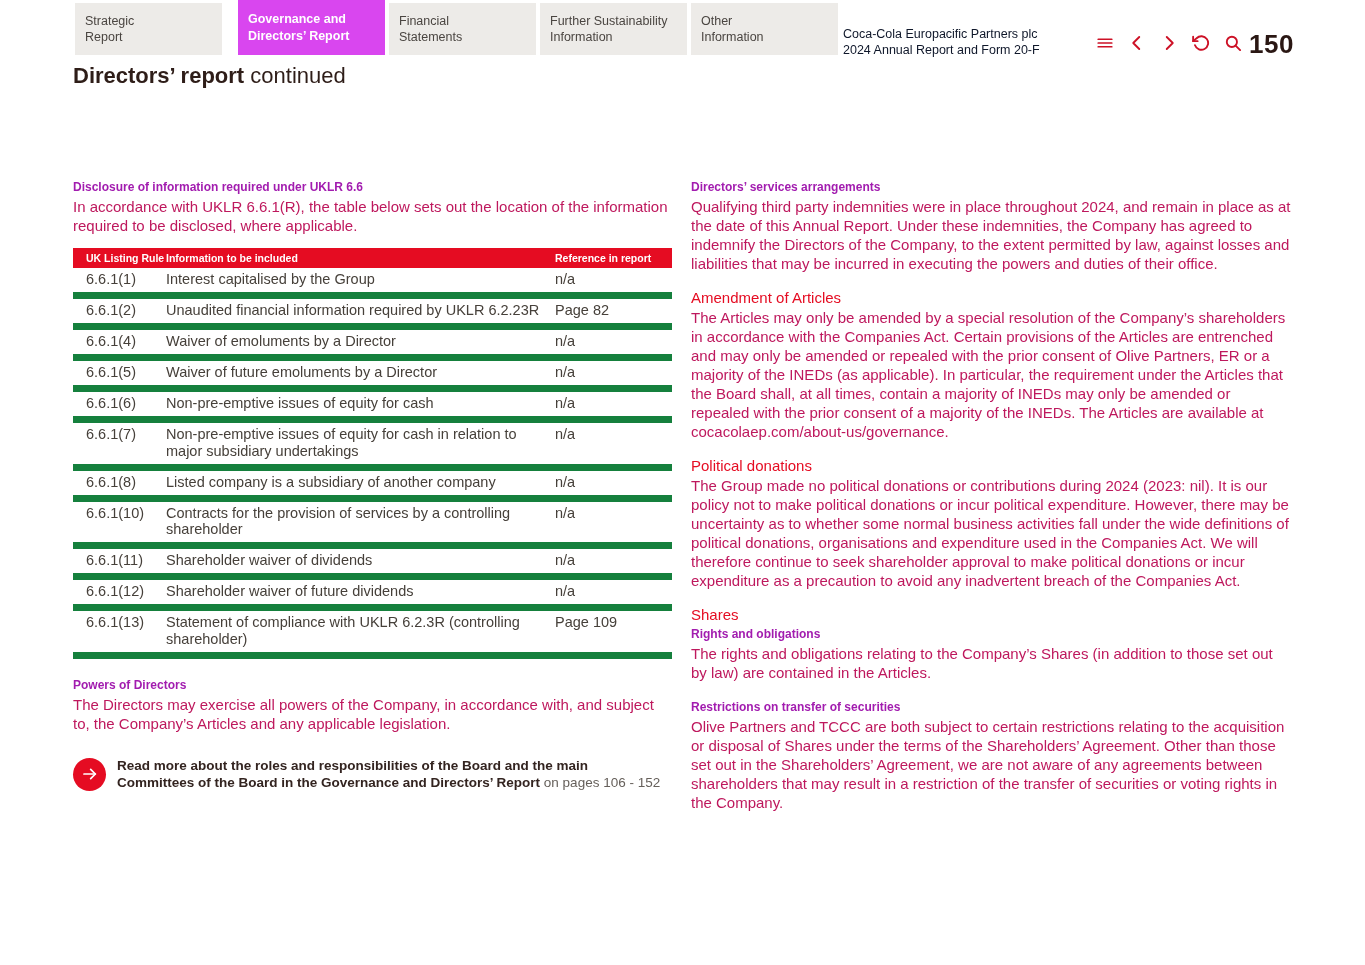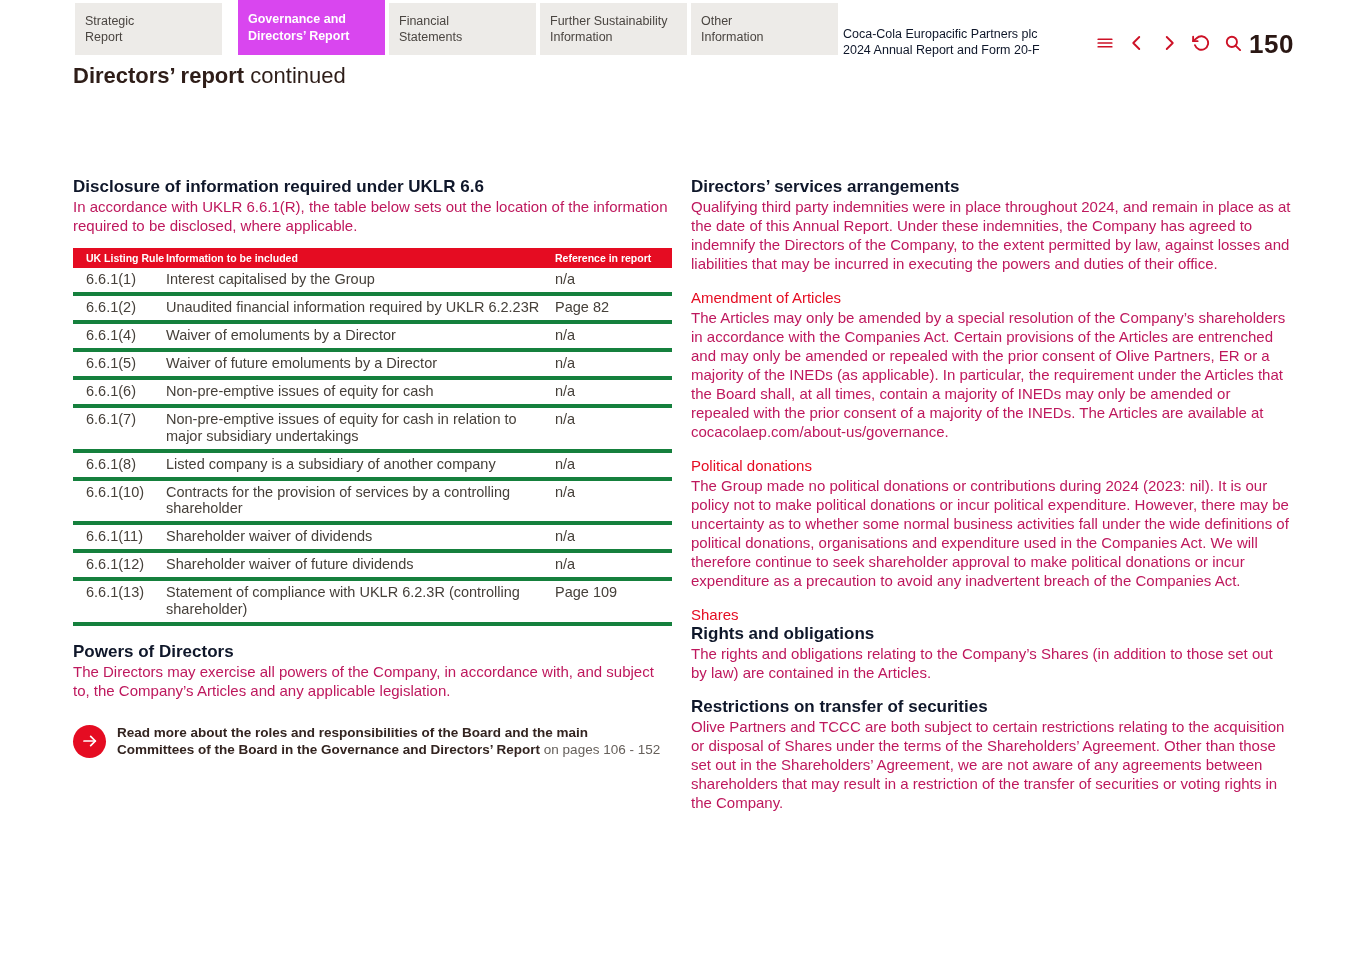--- a/index.html
+++ b/index.html
@@ -30,39 +30,39 @@
   .pagenum { position:absolute; left:1249px; top:29px; font-size:26px; font-weight:bold; color:#2a1713; letter-spacing:0.5px; }
 
   
   .title { position:absolute; left:73px; top:63px; font-size:22px; color:#2e1d18; font-weight:400; }
   .title .t-bold { font-weight:bold; }
 
   
   .col-left  { position:absolute; left:73px;  top:178px; width:599px; }
   .col-right { position:absolute; left:691px; top:178px; width:601px; }
 
-  .dark-heading { font-size:17px; font-weight:bold; color:#0f172a; line-height:18px; }
+  .dark-heading { font-size:12px; font-weight:bold; color:#a21caf; line-height:18px; }
   .red-heading  { font-size:15px; font-weight:normal; color:#e50c22; line-height:18px; }
   p.body { font-size:15px; line-height:19px; color:#be185d; margin-top:1px; }
 
   .section { margin-top:16px; }
   .section:first-child { margin-top:0; }
   .section.attach { margin-top:1px; }
 
   
   table.uklr { width:100%; border-collapse:collapse; margin-top:13px; table-layout:fixed; }
   table.uklr th {
     background:#e50c22; color:#ffffff; font-size:10.5px; font-weight:bold;
     text-align:left; padding:4px 0 4px; vertical-align:middle;
   }
   table.uklr th:first-child, table.uklr td:first-child { width:93px; padding-left:13px; }
   table.uklr th:nth-child(2) { width:389px; }
   table.uklr td {
     font-size:14.5px; line-height:16.5px; color:#46403a;
-    padding:3px 8px 4.5px 0; border-bottom:4px solid #15803d; vertical-align:top;
+    padding:3px 8px 4.5px 0; border-bottom:7px solid #15803d; vertical-align:top;
   }
 
   
   .powers { margin-top:17px; }
   .readmore { display:flex; gap:11px; margin-top:22px; align-items:flex-end; cursor:pointer; }
   .arrow-circle {
     flex:0 0 33px; width:33px; height:33px; border-radius:50%; background:#e50c22;
     display:flex; align-items:center; justify-content:center;
   }
   .arrow-circle svg { width:16px; height:16px; color:#ffffff; }

